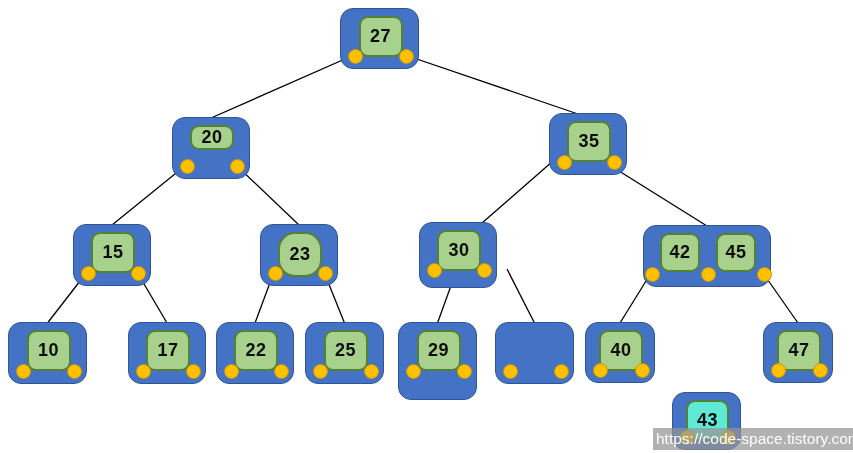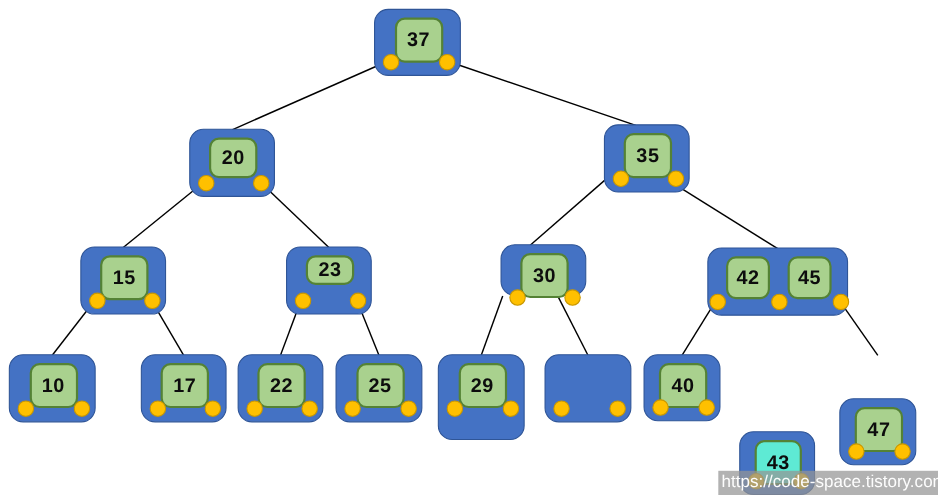--- a/index.html
+++ b/index.html
@@ -87,45 +87,45 @@
       <line x1="137" y1="272" x2="167" y2="323" stroke="#000000" stroke-width="1.3"></line>
       <line x1="274" y1="272" x2="255" y2="323" stroke="#000000" stroke-width="1.3"></line>
       <line x1="324" y1="272" x2="344.5" y2="323" stroke="#000000" stroke-width="1.3"></line>
       <line x1="457" y1="269" x2="437.5" y2="323" stroke="#000000" stroke-width="1.3"></line>
       <line x1="507" y1="269" x2="534.5" y2="323" stroke="#000000" stroke-width="1.3"></line>
       <line x1="651" y1="273" x2="620" y2="323" stroke="#000000" stroke-width="1.3"></line>
       <line x1="763" y1="273" x2="798" y2="323" stroke="#000000" stroke-width="1.3"></line>
     </svg>
   <div id="nodes-layer">
       <div class="tree-node" style="left: 340px; top: 8px; width: 79px; height: 61px;">
-        <div class="key-box" style="left: 17.5px; top: 7px; width: 44px; height: 41px;">37</div>
+        <div class="key-box" style="left: 17.5px; top: 7px; width: 44px; height: 41px;">27</div>
         <div class="port-dot" style="left: 6.5px; top: 39.5px;"></div>
         <div class="port-dot" style="left: 57.5px; top: 39.5px;"></div>
       </div>
       <div class="tree-node" style="left: 172px; top: 117px; width: 78px; height: 62px;">
-        <div class="key-box" style="left: 17px; top: 7px; width: 44px; height: 37px;">20</div>
+        <div class="key-box" style="left: 17px; top: 7px; width: 44px; height: 25px;">20</div>
         <div class="port-dot" style="left: 6.5px; top: 40.5px;"></div>
         <div class="port-dot" style="left: 56.5px; top: 40.5px;"></div>
       </div>
       <div class="tree-node" style="left: 539px; top: 113px; width: 78px; height: 62px; margin-left: 10px;">
         <div class="key-box" style="left: 17px; top: 7px; width: 44px; height: 41px;">35</div>
         <div class="port-dot" style="left: 6.5px; top: 40.5px;"></div>
         <div class="port-dot" style="left: 56.5px; top: 40.5px;"></div>
       </div>
       <div class="tree-node" style="left: 73px; top: 224px; width: 78px; height: 62px;">
         <div class="key-box" style="left: 17px; top: 7px; width: 44px; height: 41px;">15</div>
         <div class="port-dot" style="left: 6.5px; top: 40.5px;"></div>
         <div class="port-dot" style="left: 56.5px; top: 40.5px;"></div>
       </div>
       <div class="tree-node" style="left: 260px; top: 224px; width: 78px; height: 62px;">
-        <div class="key-box" style="left: 17px; top: 7px; width: 44px; height: 27px;">23</div>
+        <div class="key-box" style="left: 17px; top: 7px; width: 44px; height: 45px; border-radius: 17px;">23</div>
         <div class="port-dot" style="left: 6.5px; top: 40.5px;"></div>
         <div class="port-dot" style="left: 56.5px; top: 40.5px;"></div>
       </div>
-      <div class="tree-node" style="left: 455px; top: 222px; width: 78px; height: 47px;">
+      <div class="tree-node" style="left: 419px; top: 222px; width: 78px; height: 66px;">
         <div class="key-box" style="left: 17px; top: 7px; width: 44px; height: 41px;">30</div>
         <div class="port-dot" style="left: 6.5px; top: 39.5px;"></div>
         <div class="port-dot" style="left: 56.5px; top: 39.5px;"></div>
       </div>
       <div class="tree-node" style="left: 643px; top: 225px; width: 128px; height: 62px;">
         <div class="key-box" style="left: 16px; top: 7px; width: 40px; height: 39px;">42</div>
         <div class="key-box" style="left: 72px; top: 7px; width: 40px; height: 39px;">45</div>
         <div class="port-dot" style="left: 0.5px; top: 40.5px;"></div>
         <div class="port-dot" style="left: 56.5px; top: 40.5px;"></div>
         <div class="port-dot" style="left: 112.5px; top: 40.5px;"></div>
@@ -157,21 +157,21 @@
       </div>
       <div class="tree-node" style="left: 495px; top: 322px; width: 79px; height: 62px;">
         <div class="port-dot" style="left: 6.5px; top: 40.5px;"></div>
         <div class="port-dot" style="left: 57.5px; top: 40.5px;"></div>
       </div>
       <div class="tree-node" style="left: 585px; top: 322px; width: 70px; height: 61px;">
         <div class="key-box" style="left: 13px; top: 7px; width: 44px; height: 41px;">40</div>
         <div class="port-dot" style="left: 6.5px; top: 39.5px;"></div>
         <div class="port-dot" style="left: 48.5px; top: 39.5px;"></div>
       </div>
-      <div class="tree-node" style="left: 763px; top: 322px; width: 70px; height: 61px; margin-top: 40px;">
+      <div class="tree-node" style="left: 763px; top: 322px; width: 70px; height: 61px;">
         <div class="key-box" style="left: 13px; top: 7px; width: 44px; height: 41px;">47</div>
         <div class="port-dot" style="left: 6.5px; top: 39.5px;"></div>
         <div class="port-dot" style="left: 48.5px; top: 39.5px;"></div>
       </div>
       <div class="tree-node" style="left: 672px; top: 392px; width: 69px; height: 58px;">
         <div class="key-box highlight" style="left: 13px; top: 7px; width: 43px; height: 41px;">43</div>
         <div class="port-dot" style="left: 6.5px; top: 36.5px;"></div>
         <div class="port-dot" style="left: 47.5px; top: 36.5px;"></div>
       </div>
     </div>

